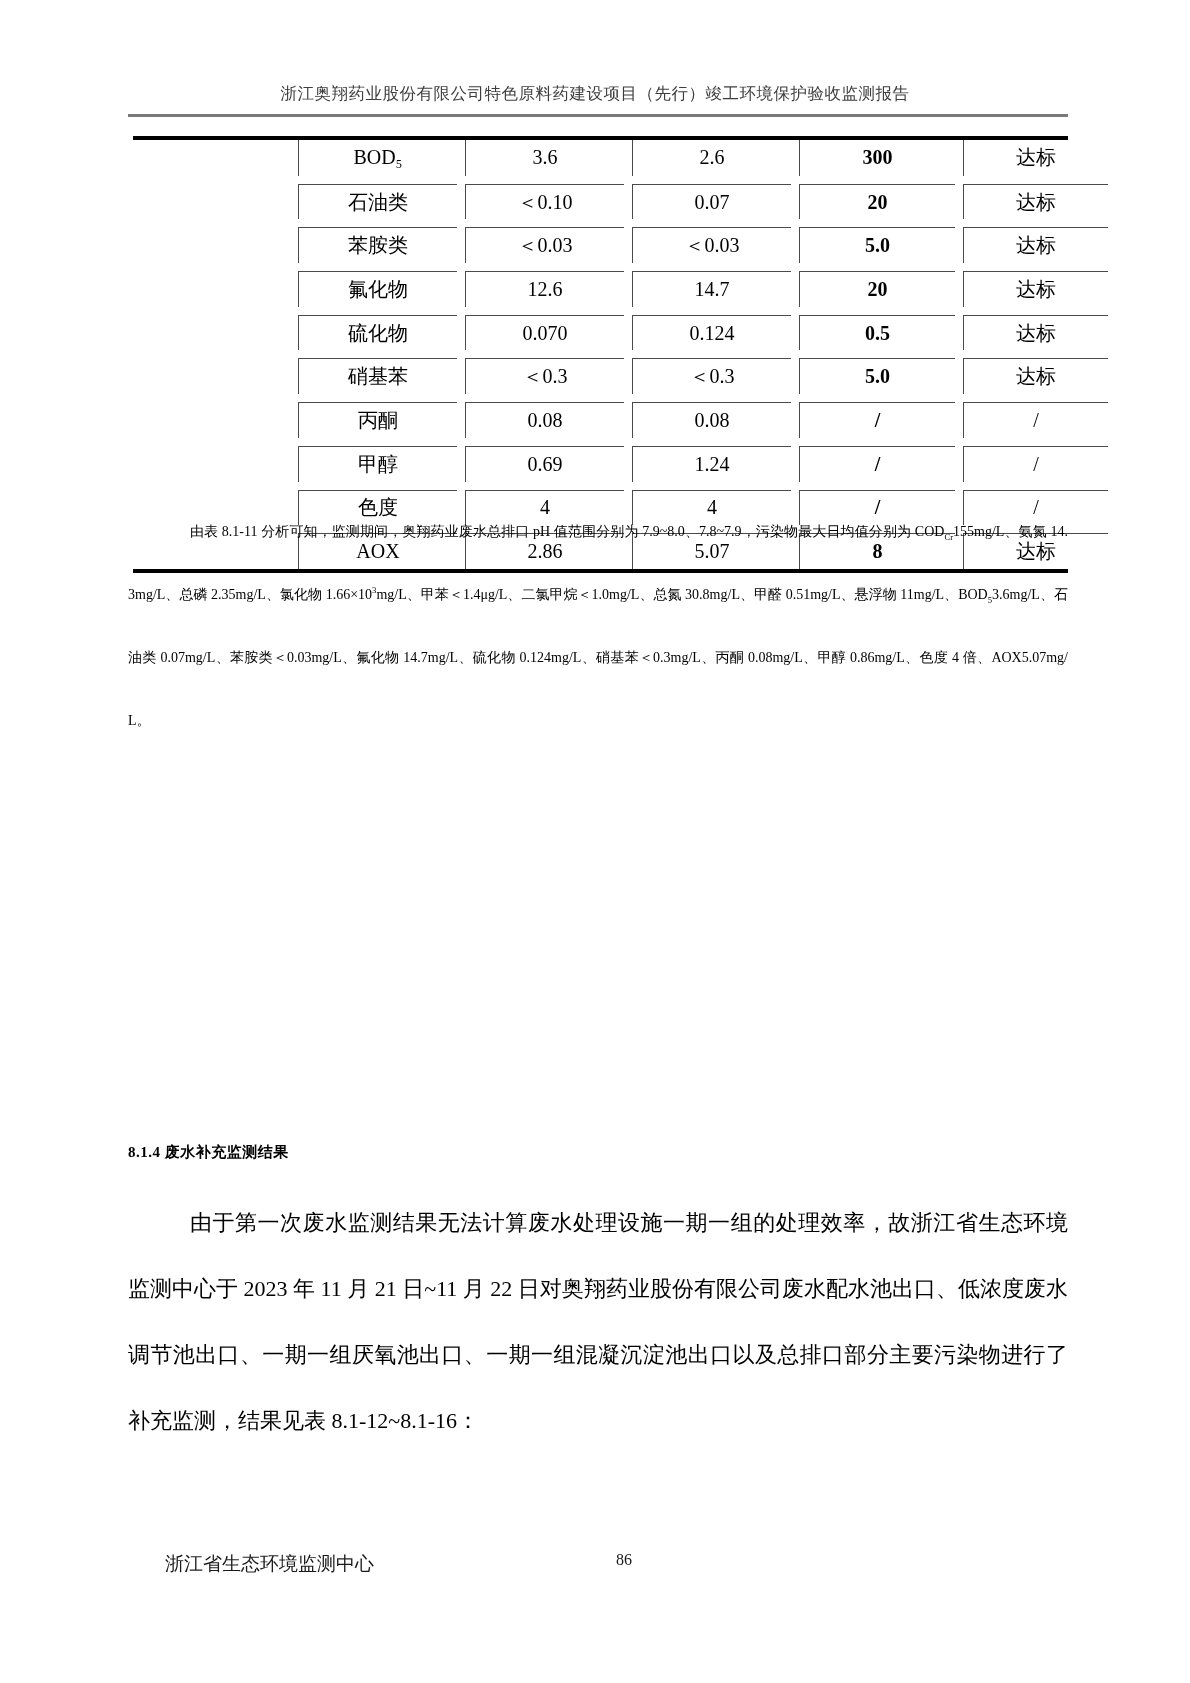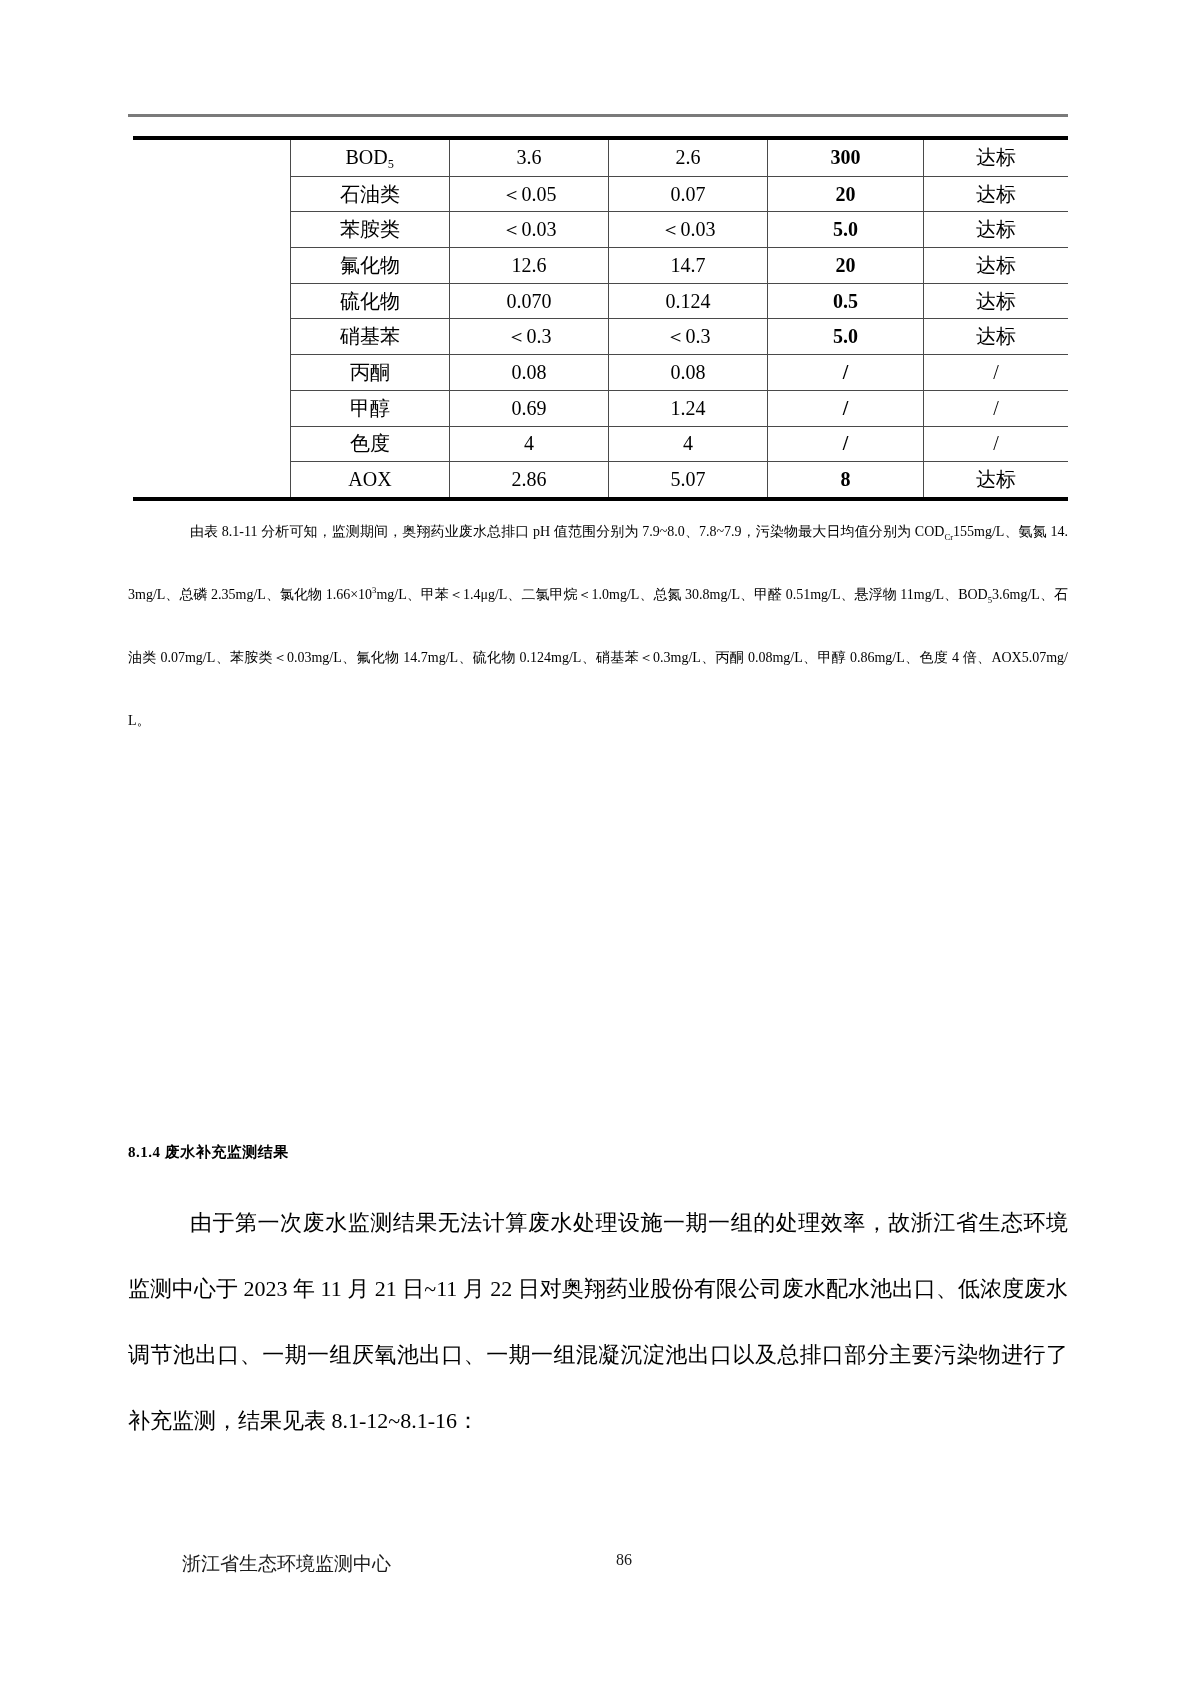--- a/index.html
+++ b/index.html
@@ -25,20 +25,21 @@
   
   .tbl{
     position:absolute; left:133px; top:136px; width:935px;
     display:grid;
     grid-template-columns:157px 159px 159px 159px 156px 145px;
     grid-auto-rows:35.7px;
     border-top:4px solid #000;
     border-bottom:4px solid #000;
     font-size:20px;
     box-sizing:content-box;
+    gap:8px;
   }
   .tbl .stub{
     grid-column:1; grid-row:1 / span 10;
   }
   .cell{
     display:flex; align-items:center; justify-content:center;
     border-left:1.5px solid #4a4a4a;
     box-sizing:border-box;
     white-space:nowrap;
   }
@@ -57,46 +58,47 @@
   .p2{ top:879px; line-height:48.5px; text-indent:62px; }
   .p3{ top:1190px; line-height:66px; text-indent:62px; font-size:22px; }
   sub,sup{ font-size:0.62em; line-height:0; }
   .section-heading{
     position:absolute; left:128px; top:1143px;
     font-size:15px; font-weight:bold; color:#000;
     letter-spacing:0.5px;
   }
   
   .ftr-org{
-    position:absolute; left:182px; top:1551px;
+    position:absolute; left:165px; top:1551px;
     font-size:19px; color:#1a1a1a;
   }
   .ftr-page{
     position:absolute; left:594px; top:1551px; width:60px;
     text-align:center; font-size:16px; color:#1a1a1a;
   }
 </style>
 </head>
 <body>
 
 <div class="page">
 
+  <div class="hdr-title">浙江奥翔药业股份有限公司特色原料药建设项目（先行）竣工环境保护验收监测报告</div>
   <div class="hdr-rule"></div>
 
   <div class="tbl">
     <div class="stub"></div>
 
     <div class="cell">BOD₅</div>
     <div class="cell">3.6</div>
     <div class="cell">2.6</div>
     <div class="cell std">300</div>
     <div class="cell">达标</div>
 
     <div class="cell rt">石油类</div>
-    <div class="cell rt">＜0.05</div>
+    <div class="cell rt">＜0.10</div>
     <div class="cell rt">0.07</div>
     <div class="cell rt std">20</div>
     <div class="cell rt">达标</div>
 
     <div class="cell rt">苯胺类</div>
     <div class="cell rt">＜0.03</div>
     <div class="cell rt">＜0.03</div>
     <div class="cell rt std">5.0</div>
     <div class="cell rt">达标</div>
 

